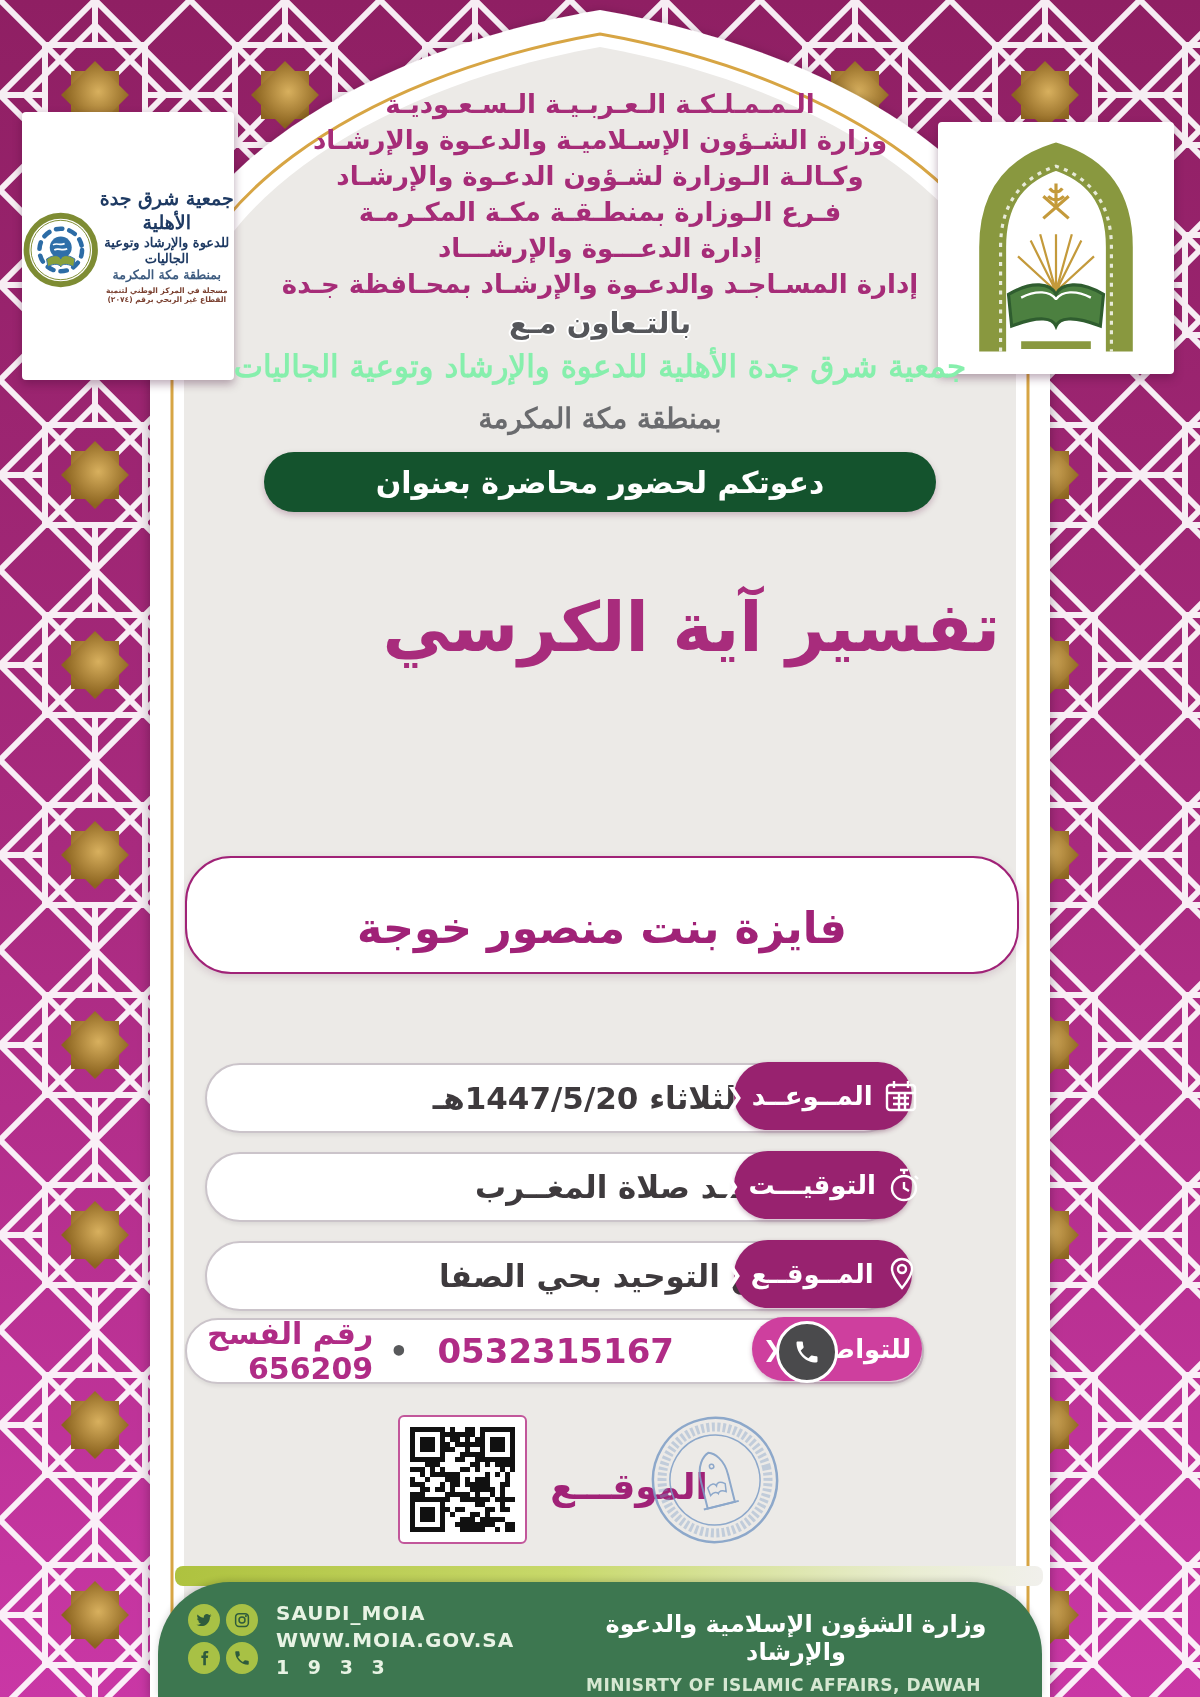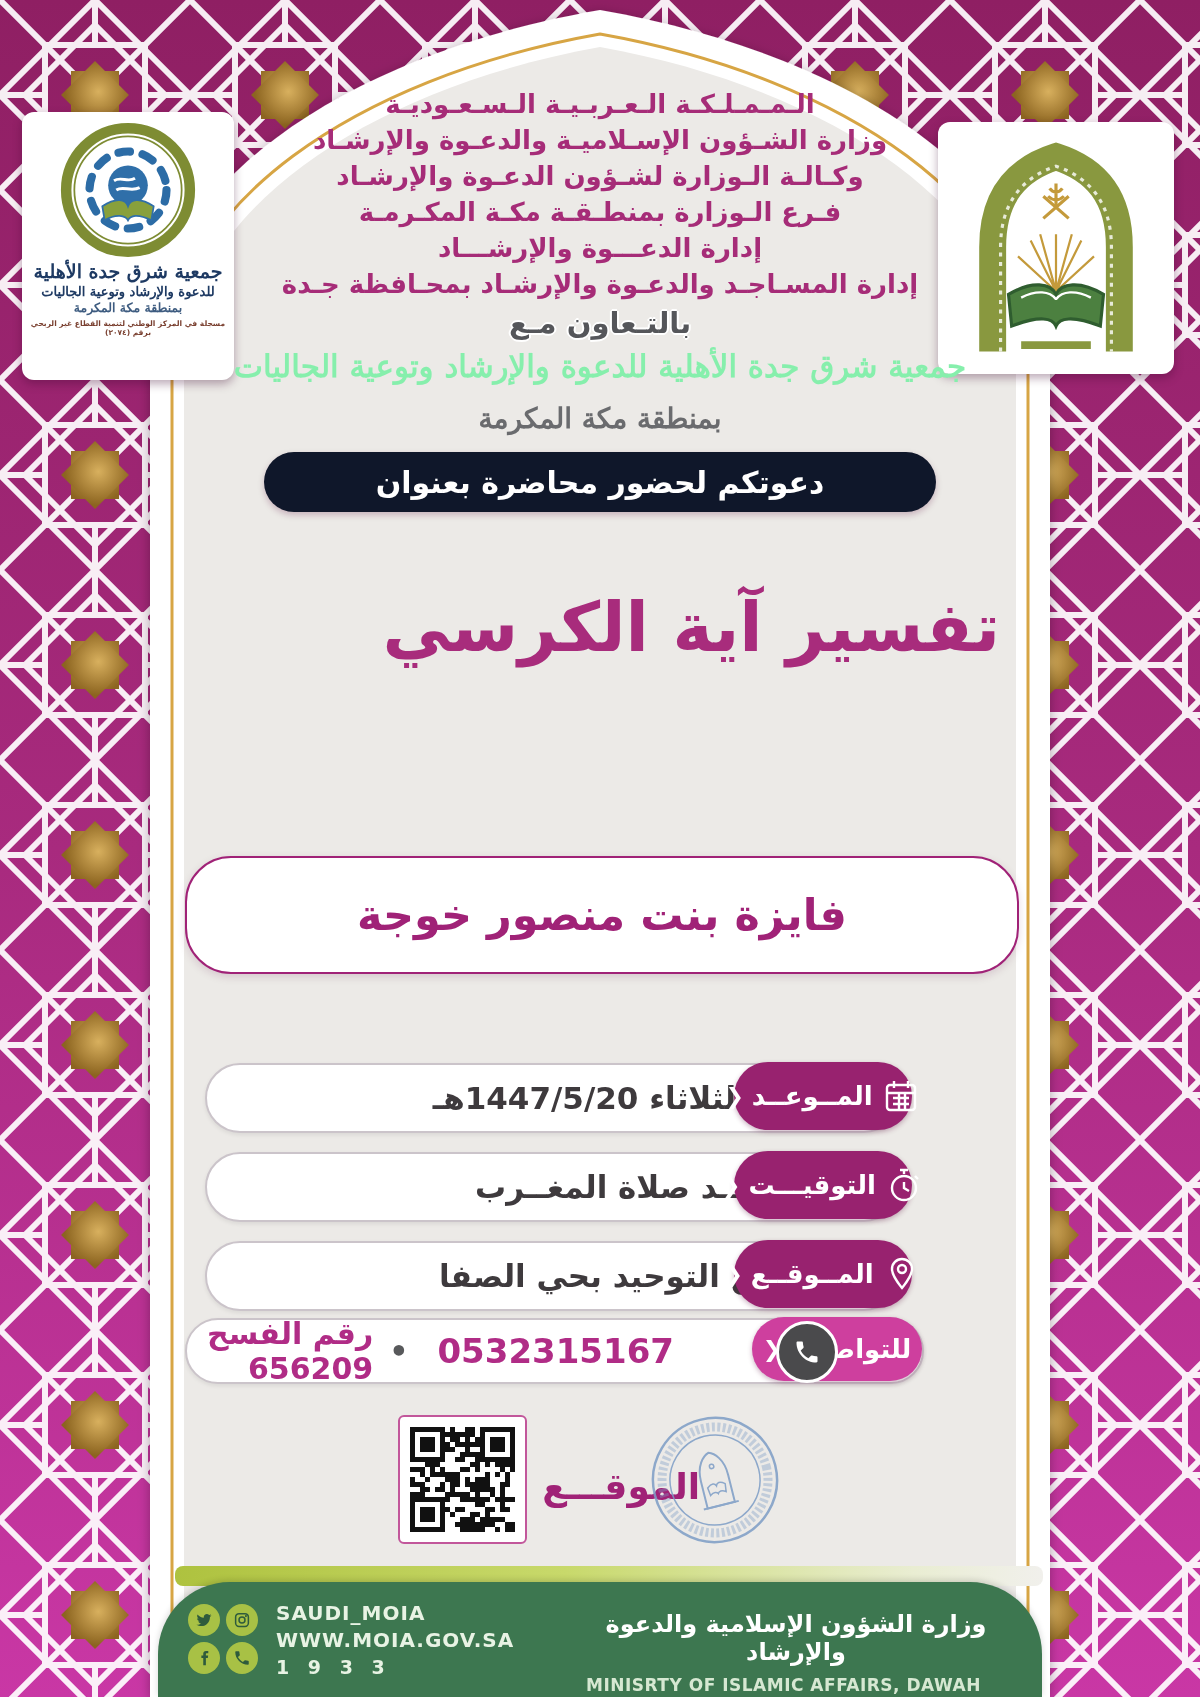--- a/index.html
+++ b/index.html
@@ -3,46 +3,46 @@
 <meta charset="utf-8">
 <style>
   html,body{margin:0;padding:0;}
   body{width:1200px;height:1697px;position:relative;overflow:hidden;
        font-family:"DejaVu Sans","Liberation Sans",sans-serif;background:#9a2568;}
   .abs{position:absolute;}
   #poster{position:absolute;inset:0;}
   svg{display:block;}
 
   
-  .logo-card{background:#fff;border-radius:12px;box-shadow:0 4px 10px rgba(60,10,45,.35);
-             display:flex;flex-direction:column;align-items:center;}
+  .logo-card{background:#fff;border-radius:4px;box-shadow:0 4px 10px rgba(60,10,45,.35);
+             display:flex;flex-direction:row;align-items:center;}
   .assoc-text{direction:rtl;text-align:center;line-height:1.25;}
   .assoc-l1{font-family:"DejaVu Serif","Liberation Serif",serif;font-weight:bold;font-size:19px;color:#1e3a63;}
   .assoc-l2{font-family:"DejaVu Serif","Liberation Serif",serif;font-weight:bold;font-size:13px;color:#1e3a63;}
   .assoc-l3{font-family:"DejaVu Serif","Liberation Serif",serif;font-weight:bold;font-size:12.5px;color:#3e5c80;}
   .assoc-reg{font-size:7.5px;color:#7a4030;font-weight:bold;margin-top:3px;}
 
   
   .hdr{direction:rtl;text-align:center;color:#a62c78;font-weight:bold;font-size:26px;line-height:36px;}
   .coop{direction:rtl;text-align:center;color:#55565a;font-weight:bold;font-size:29px;
         text-shadow:-2px 0 #fff,2px 0 #fff,0 -2px #fff,0 2px #fff,1px 1px #fff,-1px -1px #fff;}
   .callig{direction:rtl;text-align:center;color:#86efac;font-weight:bold;font-size:31px;
           font-family:"DejaVu Serif","Liberation Serif",serif;}
   .region{direction:rtl;text-align:center;color:#6a6b6e;font-weight:bold;font-size:28px;
           font-family:"DejaVu Serif","Liberation Serif",serif;}
 
-  .invite-pill{background:#0f172a;border-radius:34px;display:flex;align-items:center;justify-content:center;
+  .invite-pill{background:#14532d;border-radius:34px;display:flex;align-items:center;justify-content:center;
                color:#fff;font-weight:bold;font-size:30px;direction:rtl;box-shadow:0 3px 6px rgba(90,10,60,.25);}
   .big-title{direction:rtl;color:#a82c7c;font-weight:bold;font-size:68px;}
 
   .speaker-badge{background:#a02277;border-radius:38px;display:flex;align-items:center;justify-content:center;
                  color:#fff;font-weight:bold;font-size:31px;direction:rtl;z-index:3;}
   .speaker-box{background:#fff;border:2px solid #a02277;border-radius:46px;z-index:2;
                display:flex;align-items:flex-end;justify-content:center;box-shadow:0 3px 8px rgba(90,10,60,.15);}
-  .speaker-name{direction:rtl;color:#a02277;font-weight:bold;font-size:43px;padding-bottom:32px;}
+  .speaker-name{direction:rtl;color:#a02277;font-weight:bold;font-size:43px;padding-bottom:19px;}
 
   
   .row{height:66px;}
   .row-white{position:absolute;left:25px;width:690px;height:66px;background:#fff;border:2px solid #cbc4ca;
              border-radius:35px;box-shadow:0 2px 4px rgba(0,0,0,.08);
              display:flex;align-items:center;justify-content:center;}
   .row-value{direction:rtl;color:#3e3a3d;font-weight:bold;font-size:31px;padding-left:140px;}
   .row-label{position:absolute;right:108px;width:178px;height:68px;top:-1px;background:#98226f;border-radius:35px;
              display:flex;align-items:center;justify-content:center;gap:8px;direction:rtl;color:#fff;
              font-weight:bold;font-size:26px;box-shadow:0 2px 5px rgba(90,10,60,.3);}
@@ -256,21 +256,21 @@
         <rect x="70" y="0" width="35" height="35"></rect>
           <rect x="75" y="5" width="25" height="25" fill="#ffffff"></rect>
           <rect x="80" y="10" width="15" height="15"></rect>
         <rect x="0" y="70" width="35" height="35"></rect>
           <rect x="5" y="75" width="25" height="25" fill="#ffffff"></rect>
           <rect x="10" y="80" width="15" height="15"></rect>
       </g>
     </svg>
   </div>
 
-  <div class="abs loc-label" style="left:530px;top:1466px;width:170px;text-align:right;">الموقـــع</div>
+  <div class="abs loc-label" style="left:544px;top:1466px;width:170px;">الموقـــع</div>
 
   <svg class="abs" style="left:640px;top:1405px;opacity:.85;" width="150" height="150" viewBox="-75 -75 150 150">
     <g transform="rotate(-14)" stroke="#7d9dc6" fill="none">
       <circle r="62" stroke-width="2.5"></circle>
       <circle r="45" stroke-width="1.5"></circle>
       <circle r="53" stroke-width="9" stroke-dasharray="3 2.4" opacity="0.45"></circle>
       <path d="M-14,26 V-2 C-14,-18 -6,-26 0,-28 C6,-26 14,-18 14,-2 V26 Z" stroke-width="2"></path>
       <circle cx="0" cy="-14" r="2.2" stroke-width="1.5"></circle>
       <path d="M-9,6 C-4,2 -1,3 0,6 C1,3 4,2 9,6 L8,14 C4,11 1,12 0,14 C-1,12 -4,11 -8,14 Z" stroke-width="1.5"></path>
       <path d="M-18,26 H18" stroke-width="2"></path>

